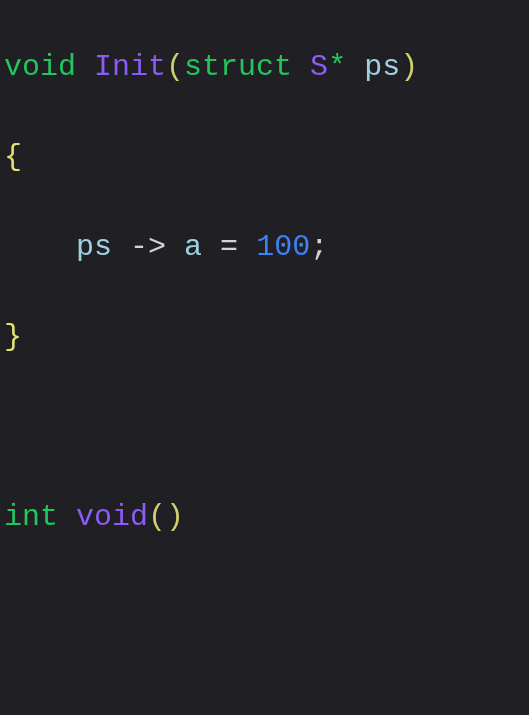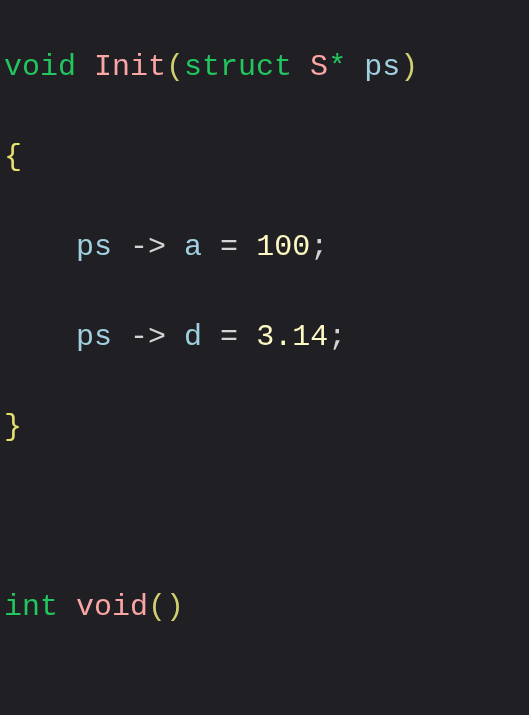--- a/index.html
+++ b/index.html
@@ -12,38 +12,37 @@
     color: #d4d4d4;
     width: 529px;
     height: 715px;
     overflow: hidden;
   }
   .code {
     padding: 0 4px;
     white-space: pre;
   }
   .kw-void { color: #22c55e; font-family: Liberation Mono, monospace; } 
-  .type { color: #fca5a5; }
+  .type { color: #8b5cf6; }
   .var { color: #a0d0e0; }      
   .op  { color: #d4d4d4; }
   .punct { color: #e6e06f; }    
-  .num { color: #fef9c3; }      
+  .num { color: #3b82f6; }      
   .str { color: #d49a6a; }      
   .paren { color: #cfcf70; }   
   .semi { color: #d4d4d4; }
   .line { display: block; }
 </style>
 </head>
 <body>
 
 <div class="code">
 <span class="line"><span class="kw-void">void</span><span> </span><span class="type">Init</span><span class="paren">(</span><span class="kw-void">struct</span><span> </span><span class="type">S</span><span class="kw-void">*</span><span> </span><span class="var">ps</span><span class="paren">)</span></span>
 <span class="line"><span class="punct">{</span></span>
 <span class="line"><span>    </span><span class="var">ps</span><span> </span><span class="op">-&gt;</span><span> </span><span class="var">a</span><span> </span><span class="op">=</span><span> </span><span class="num">100</span><span class="semi">;</span></span>
-<span class="line"><span>    </span><span class="var">ps</span><span> </span><span class="op">-&gt;</span><span> </span><span class="var">d</span><span> </span><span class="op">=</span><span> </span><span class="num">3.14</span><span class="semi">;</span></span>
 <span class="line"><span class="punct">}</span></span>
 <span class="line"><span> </span></span>
 <span class="line"><span class="kw-void">int</span><span> </span><span class="type">void</span><span class="paren">(</span><span class="paren">)</span></span>
 
 
 
 
 
 
 

